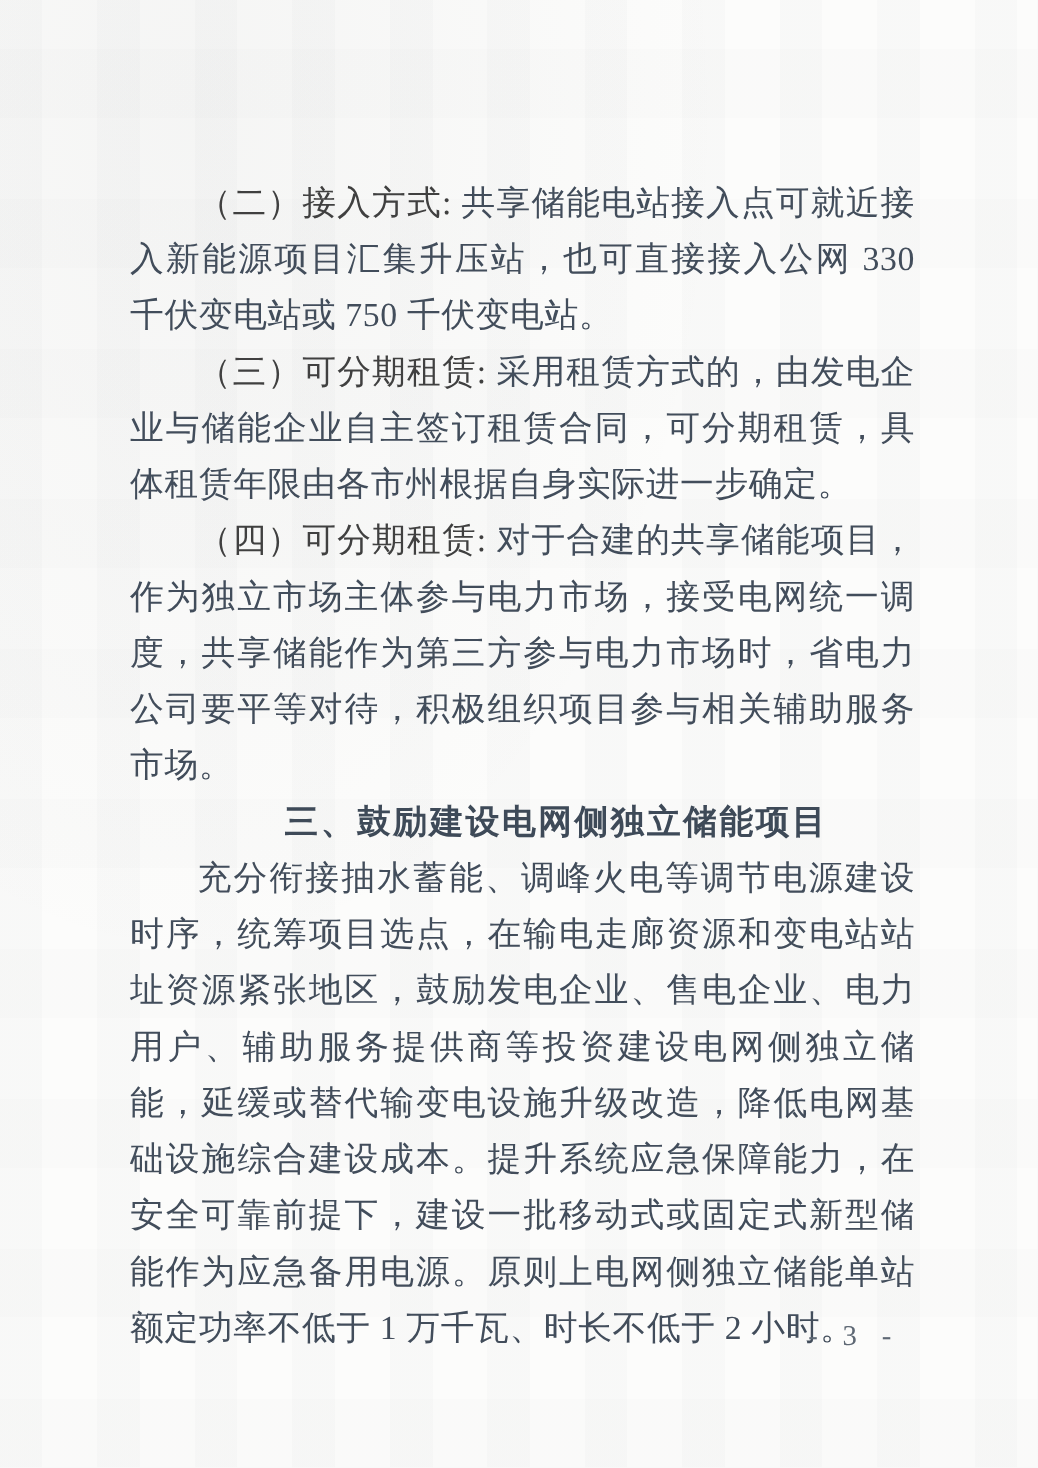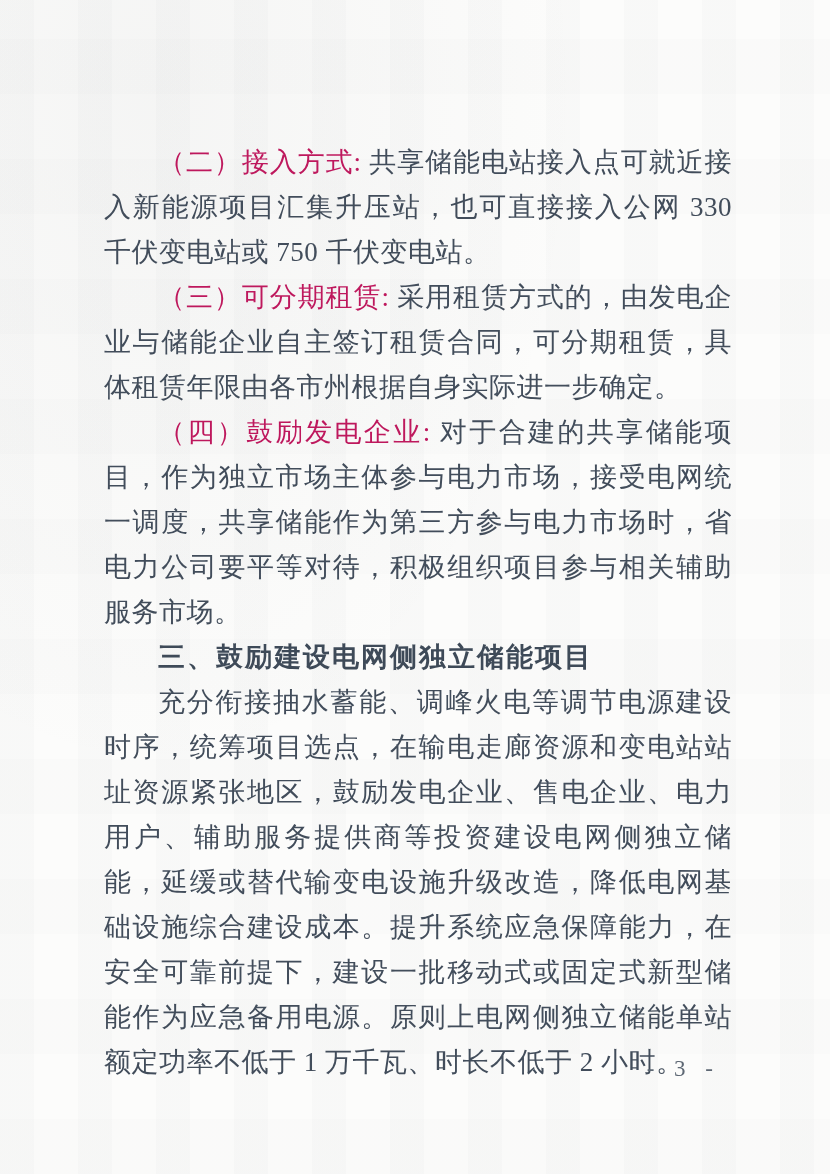--- a/index.html
+++ b/index.html
@@ -37,28 +37,28 @@
     line-height: 45px;
     text-align: justify;
     letter-spacing: 0.5px;
   }
   .content p {
     margin: 0;
     text-indent: 2em;
   }
   .para .lead {
     
-    color: #be185d;
+    color: #404040;
   }
   .section-heading {
     font-family: "Liberation Sans", sans-serif;
     font-weight: bold;
     color: #3e4a58;
     letter-spacing: 2px;
-    text-align: left;
+    text-align: center;
   }
   .page-number {
     position: absolute;
     top: 1056px;
     right: 110px;
     font-size: 23px;
     color: #5e6874;
     letter-spacing: 7px;
     white-space: nowrap;
   }
@@ -66,21 +66,21 @@
 </head>
 <body>
 
 <div class="page">
   <div class="content">
 
     <p class="para"><span class="lead">（二）接入方式: </span><span>共享储能电站接入点可就近接入新能源项目汇集升压站，也可直接接入公网 330 千伏变电站或 750 千伏变电站。</span></p>
 
     <p class="para"><span class="lead">（三）可分期租赁: </span><span>采用租赁方式的，由发电企业与储能企业自主签订租赁合同，可分期租赁，具体租赁年限由各市州根据自身实际进一步确定。</span></p>
 
-    <p class="para"><span class="lead">（四）鼓励发电企业: </span><span>对于合建的共享储能项目，作为独立市场主体参与电力市场，接受电网统一调度，共享储能作为第三方参与电力市场时，省电力公司要平等对待，积极组织项目参与相关辅助服务市场。</span></p>
+    <p class="para"><span class="lead">（四）可分期租赁: </span><span>对于合建的共享储能项目，作为独立市场主体参与电力市场，接受电网统一调度，共享储能作为第三方参与电力市场时，省电力公司要平等对待，积极组织项目参与相关辅助服务市场。</span></p>
 
 
     <p class="section-heading">三、鼓励建设电网侧独立储能项目</p>
 
     <p class="para">充分衔接抽水蓄能、调峰火电等调节电源建设时序，统筹项目选点，在输电走廊资源和变电站站址资源紧张地区，鼓励发电企业、售电企业、电力用户、辅助服务提供商等投资建设电网侧独立储能，延缓或替代输变电设施升级改造，降低电网基础设施综合建设成本。提升系统应急保障能力，在安全可靠前提下，建设一批移动式或固定式新型储能作为应急备用电源。原则上电网侧独立储能单站额定功率不低于 1 万千瓦、时长不低于 2 小时。</p>
 
   </div>
 
   <div class="page-number">- 3 -</div>
 </div>

